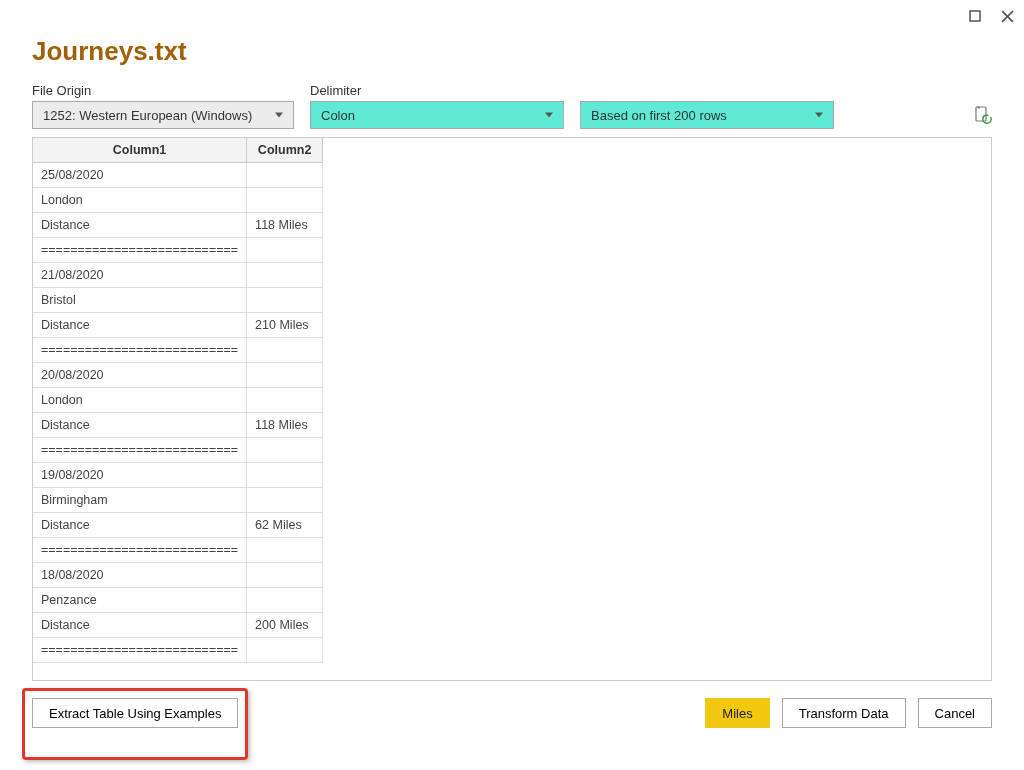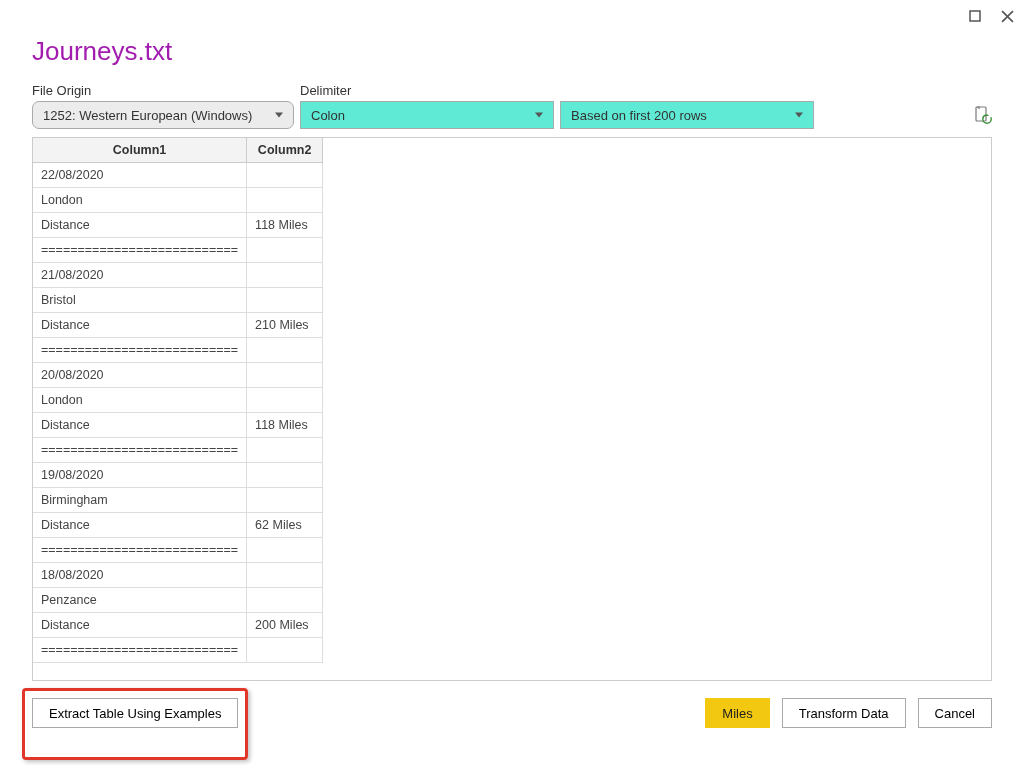--- a/index.html
+++ b/index.html
@@ -18,45 +18,45 @@
     display: flex;
     justify-content: flex-end;
     align-items: center;
     height: 32px;
     padding: 0 10px;
     gap: 18px;
   }
   .tb-icon { width: 14px; height: 14px; display: flex; align-items: center; justify-content: center; color: #555; cursor: pointer; }
   .window-title {
     font-size: 26px;
-    font-weight: 400;
-    color: #a21caf;
+    font-weight: 700;
+    color: #a16207;
     padding: 4px 48px 16px 32px;
   }
   .controls-row {
     display: flex;
     padding: 0 32px 8px 32px;
-    gap: 6px;
+    gap: 16px;
     align-items: flex-end;
   }
   .field-block { display: flex; flex-direction: column; gap: 3px; }
   .field-label { font-size: 13px; color: #333; }
   .combo {
     height: 28px;
     border: 1px solid #aaa;
     background: #5eead4;
     padding: 0 28px 0 10px;
     display: flex;
     align-items: center;
     position: relative;
     cursor: pointer;
     font-size: 13px;
     color: #333;
   }
-  .combo.grey { background: #ececec; border-radius: 7px; }
+  .combo.grey { background: #ececec; }
   .combo::after {
     content: "";
     position: absolute;
     right: 10px;
     top: 50%;
     width: 0; height: 0;
     border-left: 4px solid transparent;
     border-right: 4px solid transparent;
     border-top: 5px solid #555;
     transform: translateY(-50%);
@@ -172,21 +172,21 @@
 <div class="preview-area">
   <table class="ptable">
     <thead>
       <tr>
         <th class="col1">Column1</th>
         <th class="col2">Column2</th>
       </tr>
     </thead>
     <tbody id="preview-body">
           <tr>
-            <td class="col1">22/08/2020</td>
+            <td class="col1">25/08/2020</td>
             <td class="col2"></td>
           </tr>
           <tr>
             <td class="col1">London</td>
             <td class="col2"></td>
           </tr>
           <tr>
             <td class="col1">Distance</td>
             <td class="col2">118 Miles</td>
           </tr>

